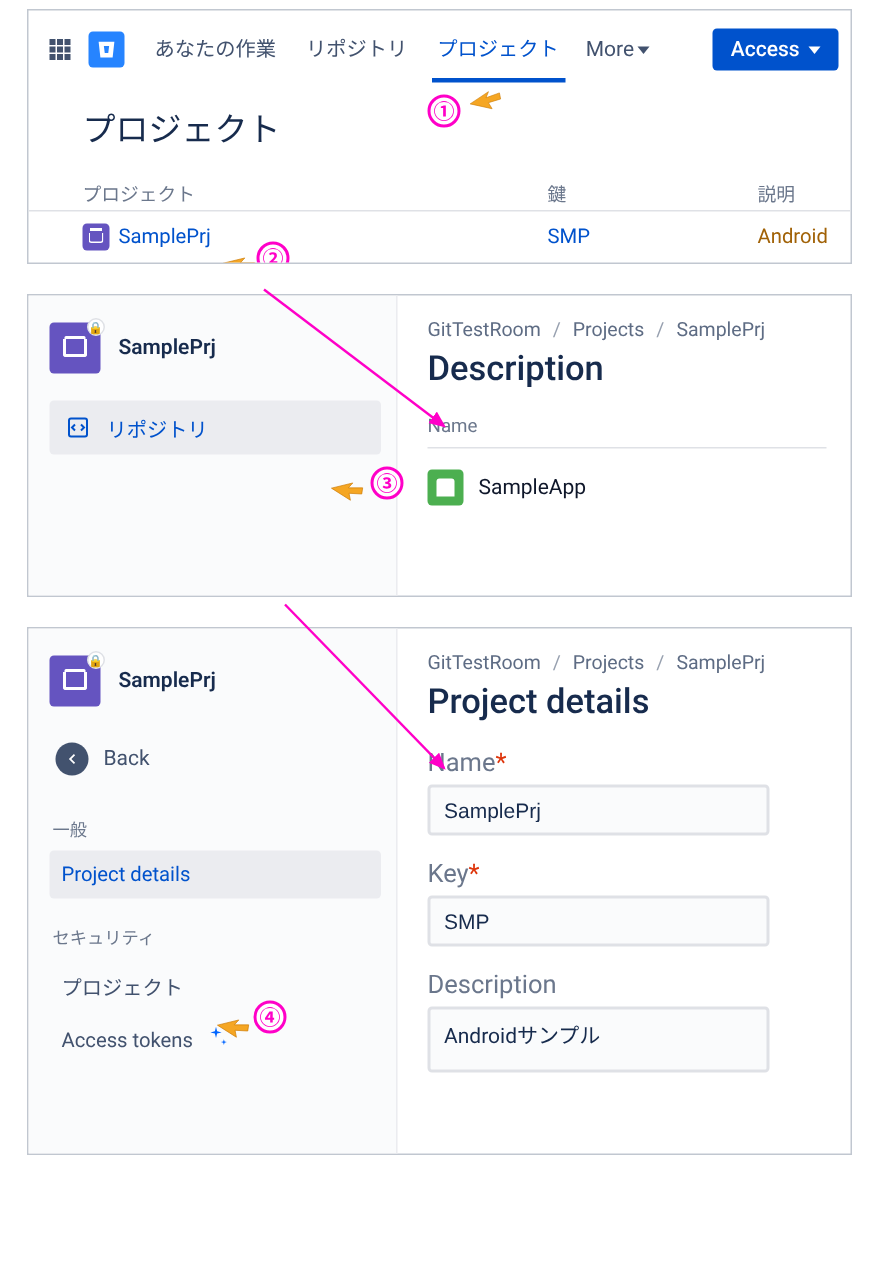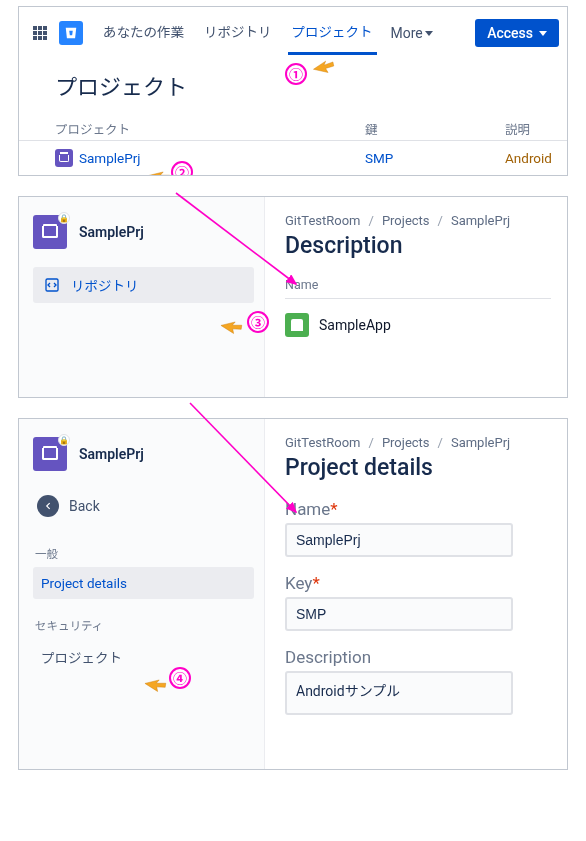--- a/index.html
+++ b/index.html
@@ -289,20 +289,28 @@
           <svg viewBox="0 0 24 24">
               <path d="M15 4l-8 8 8 8 2-2-6-6 6-6z"></path>
             </svg>
         </span>
         <span>Back</span>
       </div>
       <div class="side-sec">一般</div>
       <div class="side-link blue">Project details</div>
       <div class="side-sec">セキュリティ</div>
       <div class="side-link">プロジェクト</div>
+      <div class="side-link">
+        <span>Access tokens</span>
+        <span class="spark">
+          <svg width="18" height="18" viewBox="0 0 24 24" fill="currentColor">
+              <path d="M12 2l1 4 4 1-4 1-1 4-1-4-4-1 4-1 1-4zM19 13l.6 2 2 .6-2 .6-.6 2-.6-2-2-.6 2-.6.6-2z"></path>
+            </svg>
+        </span>
+      </div>
     </div>
     <div class="content">
       <div class="breadcrumb">
         <span>GitTestRoom</span>
         <span class="sep">/</span>
         <span>Projects</span>
         <span class="sep">/</span>
         <span>SamplePrj</span>
       </div>
       <div class="page-h2">Project details</div>

